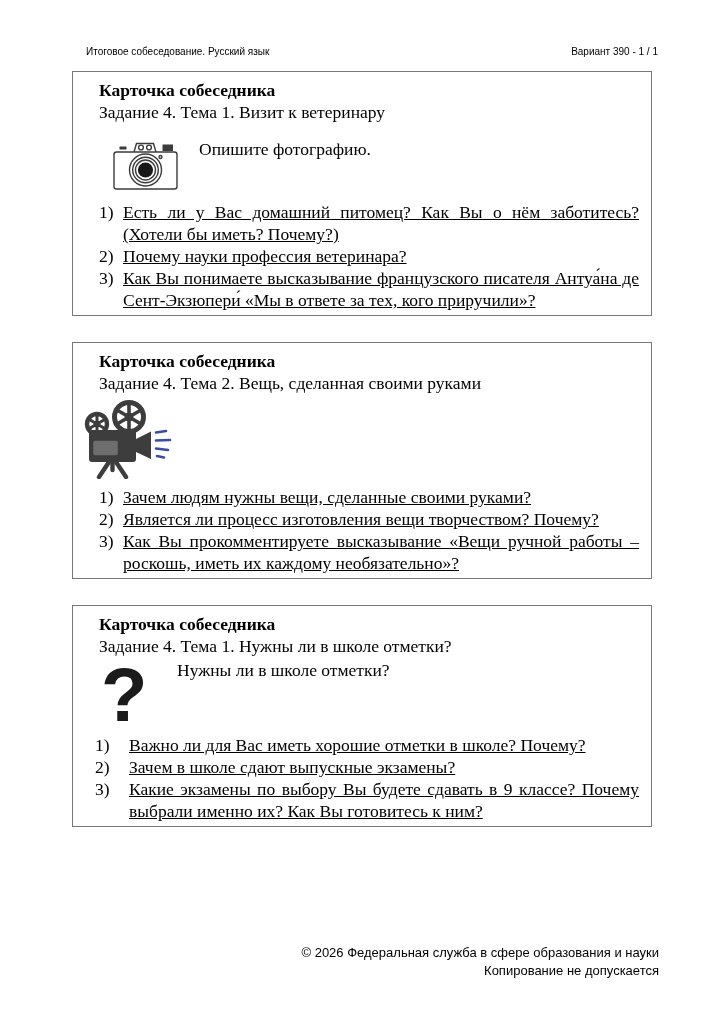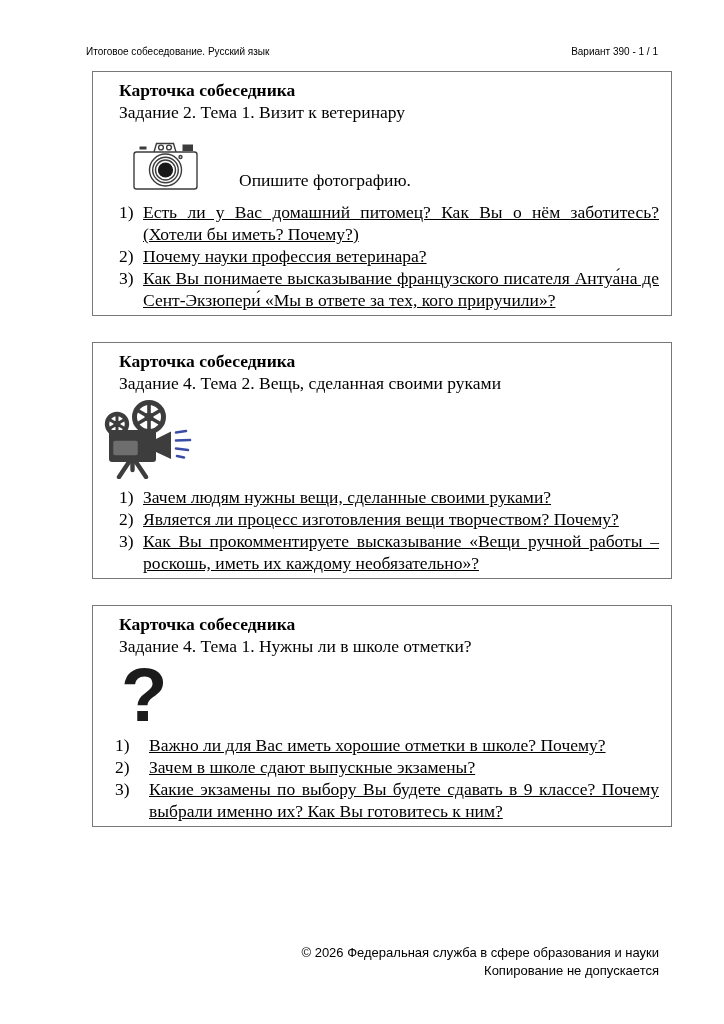--- a/index.html
+++ b/index.html
@@ -7,31 +7,31 @@
     width:724px;height:1024px;position:relative;background:#ffffff;
     font-family:"Liberation Serif", serif;color:#000;overflow:hidden;
   }
   
   .header{
     position:absolute;top:44px;left:86px;right:66px;
     display:flex;justify-content:space-between;align-items:baseline;
     font-family:Liberation Sans, sans-serif;font-size:10px;line-height:16px;
   }
   
-  .cards{position:absolute;top:71px;left:92px;width:580px;}
+  .cards{position:absolute;top:71px;left:72px;width:580px;}
   .card{
     box-sizing:border-box;border:1px solid #787878;background:#fff;
     padding:7px 12px 4px 26px;margin-bottom:26px;
   }
   .card:nth-of-type(1){min-height:242px;}
   .card:nth-of-type(2){min-height:236px;}
   .card:nth-of-type(3){min-height:216px;}
   .card-title{font-size:17.5px;line-height:22px;font-weight:bold;}
   .card-subtitle{font-size:17.5px;line-height:22px;}
-  .icon-row{display:flex;align-items:flex-end;gap:20px;}
+  .icon-row{display:flex;align-items:flex-start;}
   .card:nth-of-type(1) .icon-row{margin:16px 0 10px 12px;height:52px;}
   .card:nth-of-type(2) .icon-row{margin:5px 0 7px -17px;height:80px;}
   .card:nth-of-type(3) .icon-row{margin:3px 0 4px 2px;height:70px;}
   .icon-box{display:flex;align-items:center;}
   .prompt{font-size:17.5px;}
   .card:nth-of-type(1) .prompt{margin-left:19px;}
   .card:nth-of-type(2) .prompt{margin-left:10px;}
   .card:nth-of-type(3) .prompt{margin-left:30px;}
   .qmark{
     font-family:"Liberation Sans", sans-serif;font-weight:bold;
@@ -55,21 +55,21 @@
 <body style="--ray-blue: #3a4da6; --projector-dark: #3d3d3d; --projector-mid: #6e6e6e; --outline-gray: #3c3c3c;">
 
 <div class="header">
   <span>Итоговое собеседование. Русский язык</span>
   <span>Вариант 390 - 1 / 1</span>
 </div>
 
 <div class="cards">
     <section class="card">
     <div class="card-title">Карточка собеседника</div>
-    <div class="card-subtitle">Задание 2. Тема 1. Визит к ветеринару</div>
+    <div class="card-subtitle">Задание 4. Тема 1. Визит к ветеринару</div>
     <div class="icon-row">
       <span class="icon-box icon-variant">
         <svg width="69" height="52" viewBox="0 0 69 52" xmlns="http://www.w3.org/2000/svg">
           <g stroke="var(--outline-gray)" stroke-width="1.4" fill="none">
             <path d="M23 13 L25.5 4.5 L42.5 4.5 L45 13" fill="#fff"></path>
             <circle cx="30" cy="8.5" r="2.4"></circle>
             <circle cx="38" cy="8.5" r="2.4"></circle>
             <rect x="3" y="13" width="63" height="37" rx="2.5" fill="#fff"></rect>
             <rect x="8.5" y="7.5" width="7" height="3" fill="var(--outline-gray)" stroke="none"></rect>
             <rect x="51.5" y="5.5" width="10.5" height="6.5" fill="var(--outline-gray)" stroke="none"></rect>
@@ -170,20 +170,21 @@
       </div>
   </section>
     <section class="card wide-list">
     <div class="card-title">Карточка собеседника</div>
     <div class="card-subtitle">Задание 4. Тема 1. Нужны ли в школе отметки?</div>
     <div class="icon-row">
 
       <span class="icon-box icon-variant">
         <span class="qmark">?</span>
       </span>
+      <span class="prompt">Нужны ли в школе отметки?</span>
     </div>
     <div class="q-list">
         <div class="q-item">
           <span class="q-marker">1)</span>
           <div class="q-text">Важно ли для Вас иметь хорошие отметки в школе? Почему?</div>
         </div>
         <div class="q-item">
           <span class="q-marker">2)</span>
           <div class="q-text">Зачем в школе сдают выпускные экзамены?</div>
         </div>

